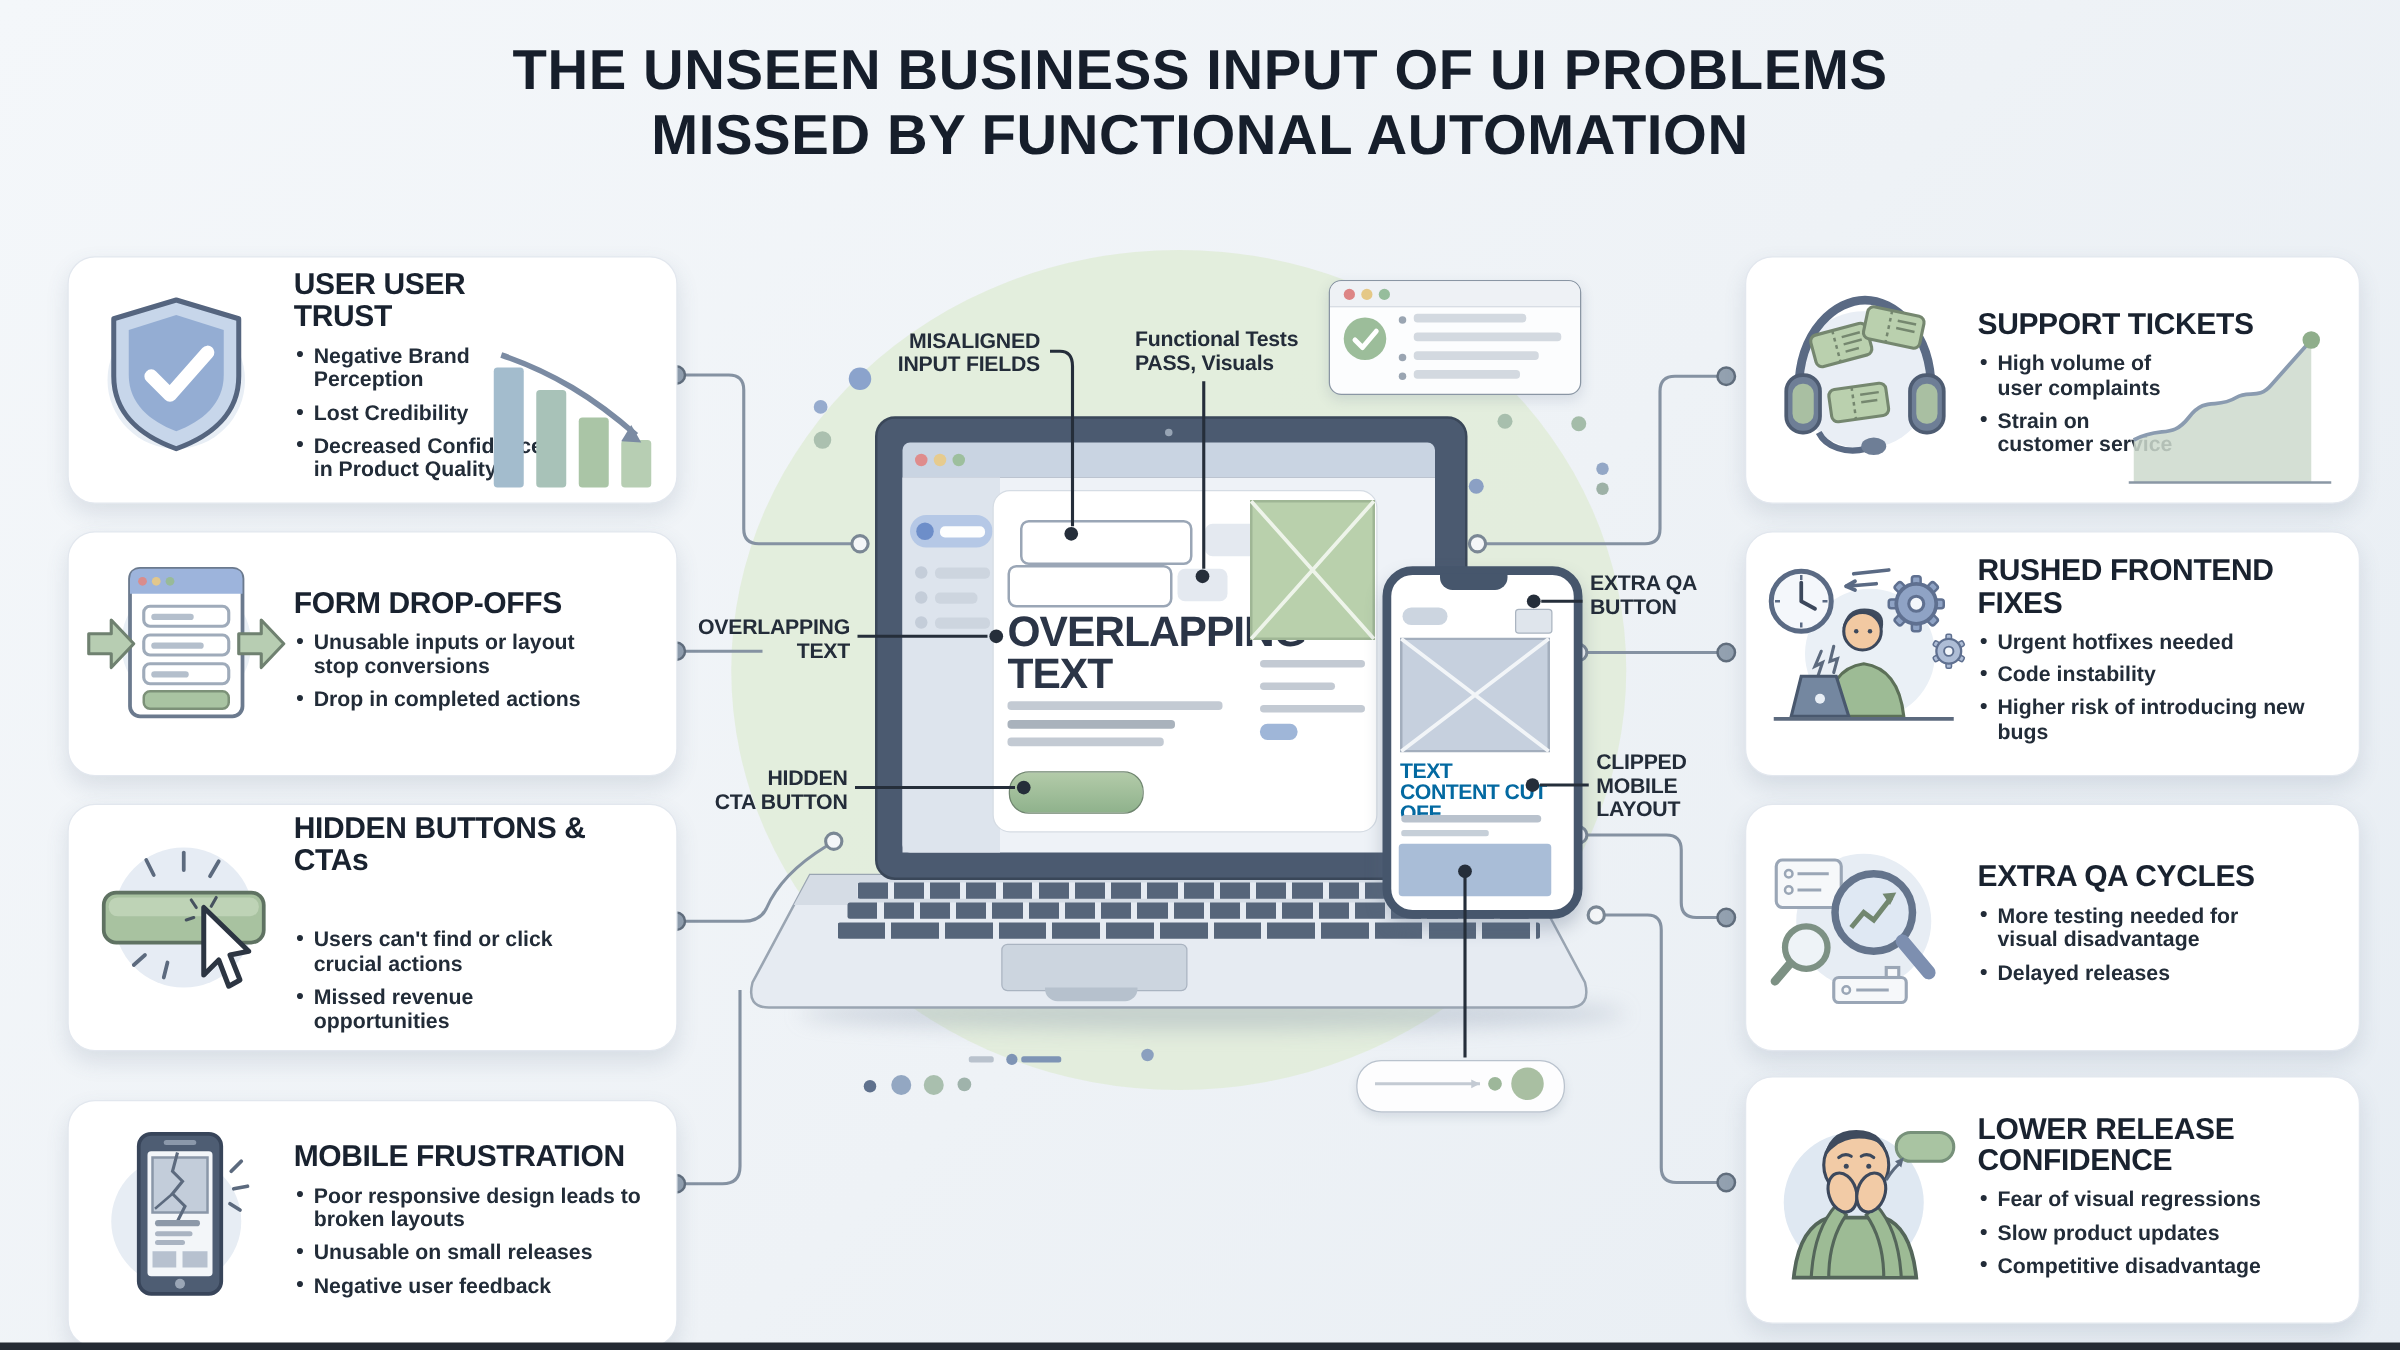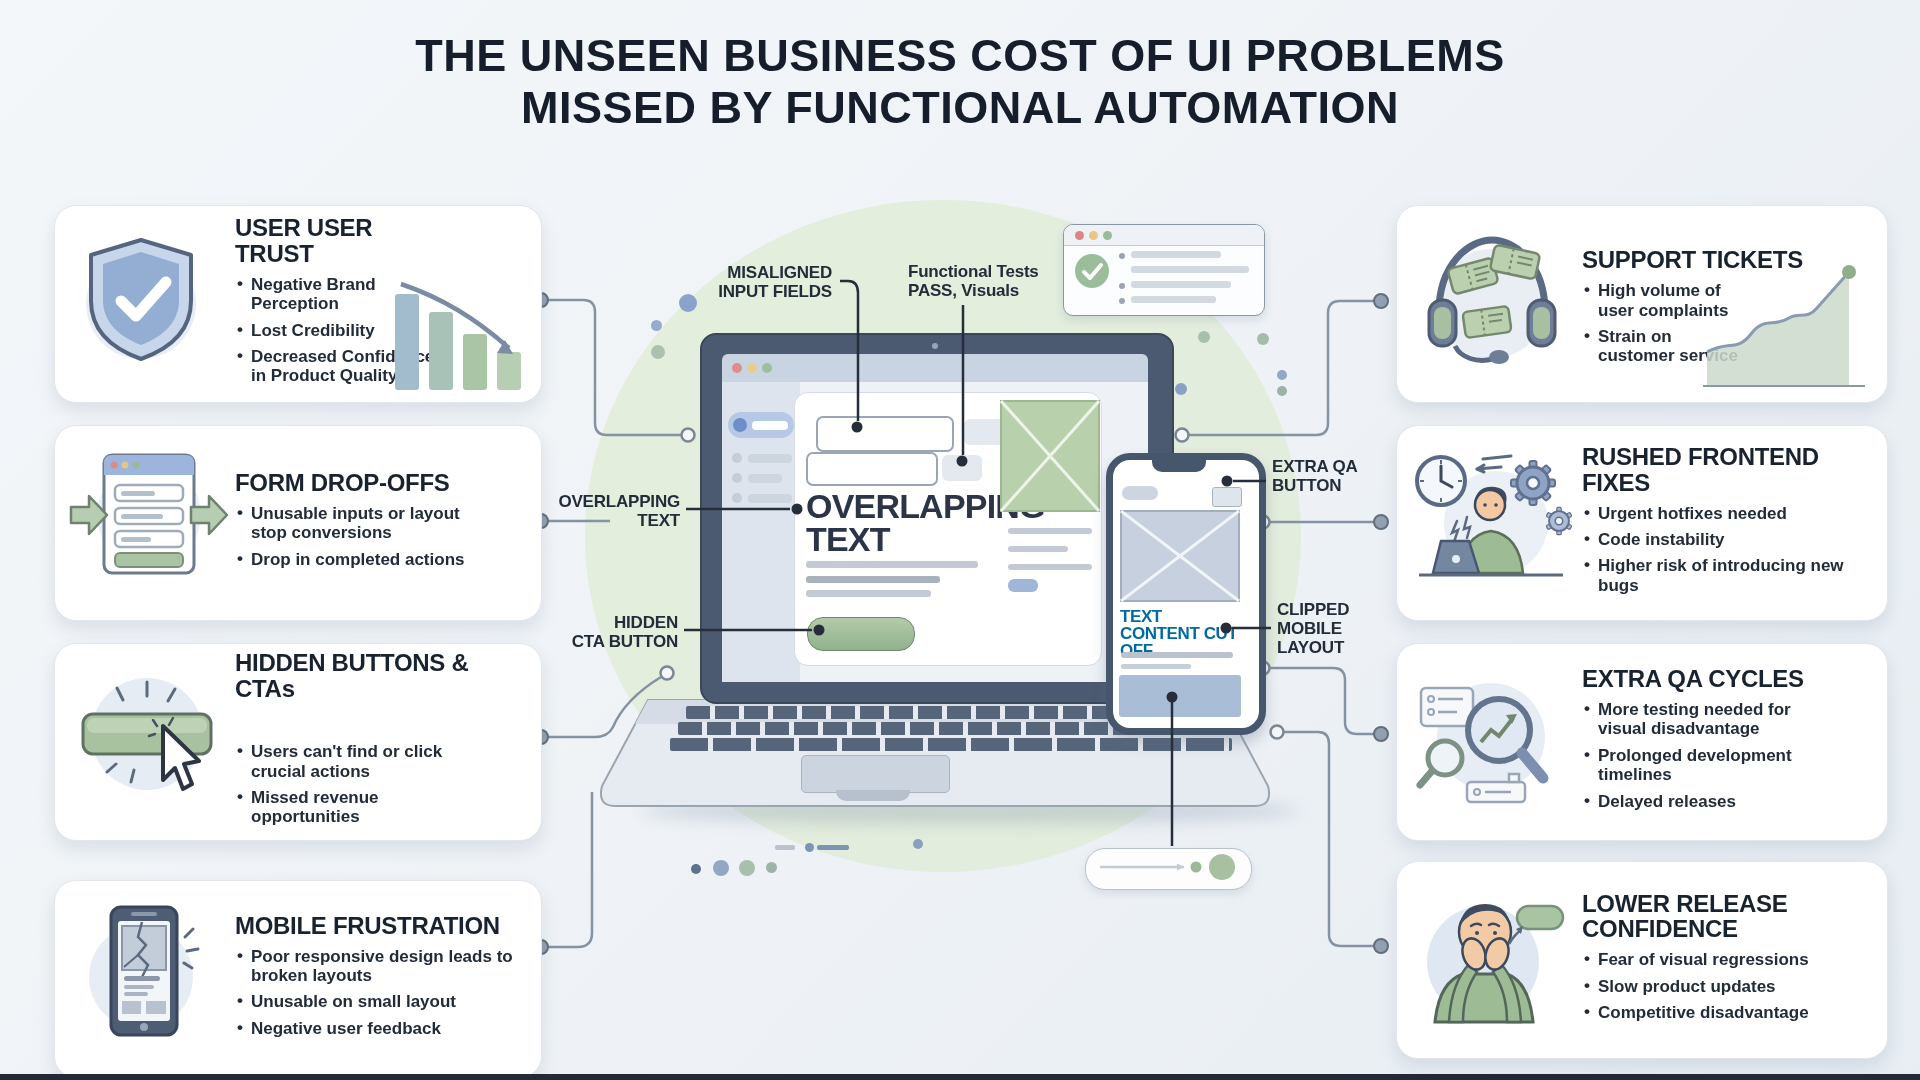--- a/index.html
+++ b/index.html
@@ -28,21 +28,21 @@
   #connectors{position:absolute;left:0;top:0;z-index:2;}
   #callout-lines{position:absolute;left:0;top:0;z-index:6;}
   .screen-line{position:absolute;border-radius:3px;background:#c3cad3;}
   #bottom-bar{left:0;top:1074px;width:1920px;height:6px;background:#242a33;z-index:9;}
 </style>
 </head>
 <body>
 
 <div id="stage">
 
-  <div class="abs" id="title">THE UNSEEN BUSINESS COST OF UI PROBLEMS
+  <div class="abs" id="title">THE UNSEEN BUSINESS INPUT OF UI PROBLEMS
 MISSED BY FUNCTIONAL AUTOMATION</div>
 
   <div class="abs" style="left:585px;top:200px;width:716px;height:672px;border-radius:50%;background:#e1ecd8;opacity:.85;z-index:1;"></div>
 
   <svg id="connectors" width="1920" height="1080">
     <g fill="none" stroke="#8592a2" stroke-width="2.5">
       <path d="M548,300 H583 Q595,300 595,312 V423 Q595,435 607,435 H681"></path>
       <path d="M548,521 H610"></path>
       <path d="M548,737 H595 Q608,737 613,727 Q625,699 661,677"></path>
       <path d="M548,947 H578 Q592,947 592,933 V792"></path>
@@ -325,21 +325,21 @@
           <line x1="116" y1="38" x2="124" y2="30"></line>
             <line x1="118" y1="52" x2="129" y2="50"></line>
             <line x1="115" y1="64" x2="123" y2="69"></line>
         </g>
       </svg>
     </div>
     <div class="txt" style="width:280px;">
       <h3>MOBILE FRUSTRATION</h3>
       <ul>
         <li>Poor responsive design leads to broken layouts</li>
-        <li>Unusable on small layout</li>
+        <li>Unusable on small releases</li>
         <li>Negative user feedback</li>
       </ul>
     </div>
   </div>
 
   <div class="card right" style="left:1396px;top:205px;height:196px;">
     <div class="icon-box">
       <svg width="160" height="150" viewBox="0 0 160 150">
         <circle cx="80" cy="80" r="55" fill="#e9eef5"></circle>
         <path d="M28,88 C28,40 58,16 81,16 C104,16 134,40 134,88" stroke="#5a6a84" stroke-width="7" fill="none"></path>
@@ -470,21 +470,20 @@
         <rect x="56" y="120" width="58" height="20" rx="4" fill="#f6f8fa" stroke="#9aa6b6" stroke-width="2.5"></rect>
         <circle cx="66" cy="130" r="3" fill="none" stroke="#9aa6b6" stroke-width="2"></circle>
         <line x1="74" y1="130" x2="100" y2="130" stroke="#9aa6b6" stroke-width="2.5"></line>
         <rect x="98" y="112" width="10" height="8" fill="#f6f8fa" stroke="#9aa6b6" stroke-width="2.5"></rect>
       </svg>
     </div>
     <div class="txt" style="width:250px;">
       <h3>EXTRA QA CYCLES</h3>
       <ul>
         <li>More testing needed for visual disadvantage</li>
-        <li>Prolonged development timelines</li>
         <li>Delayed releases</li>
       </ul>
     </div>
   </div>
 
   <div class="card right" style="left:1396px;top:861px;height:196px;">
     <div class="icon-box">
       <svg width="160" height="150" viewBox="0 0 160 150">
         <circle cx="72" cy="82" r="56" fill="#dfe8f2"></circle>
         <path d="M24,142 Q28,102 52,94 L96,94 Q118,102 122,142 Z" fill="#9dbb95" stroke="#54665a" stroke-width="3"></path>

